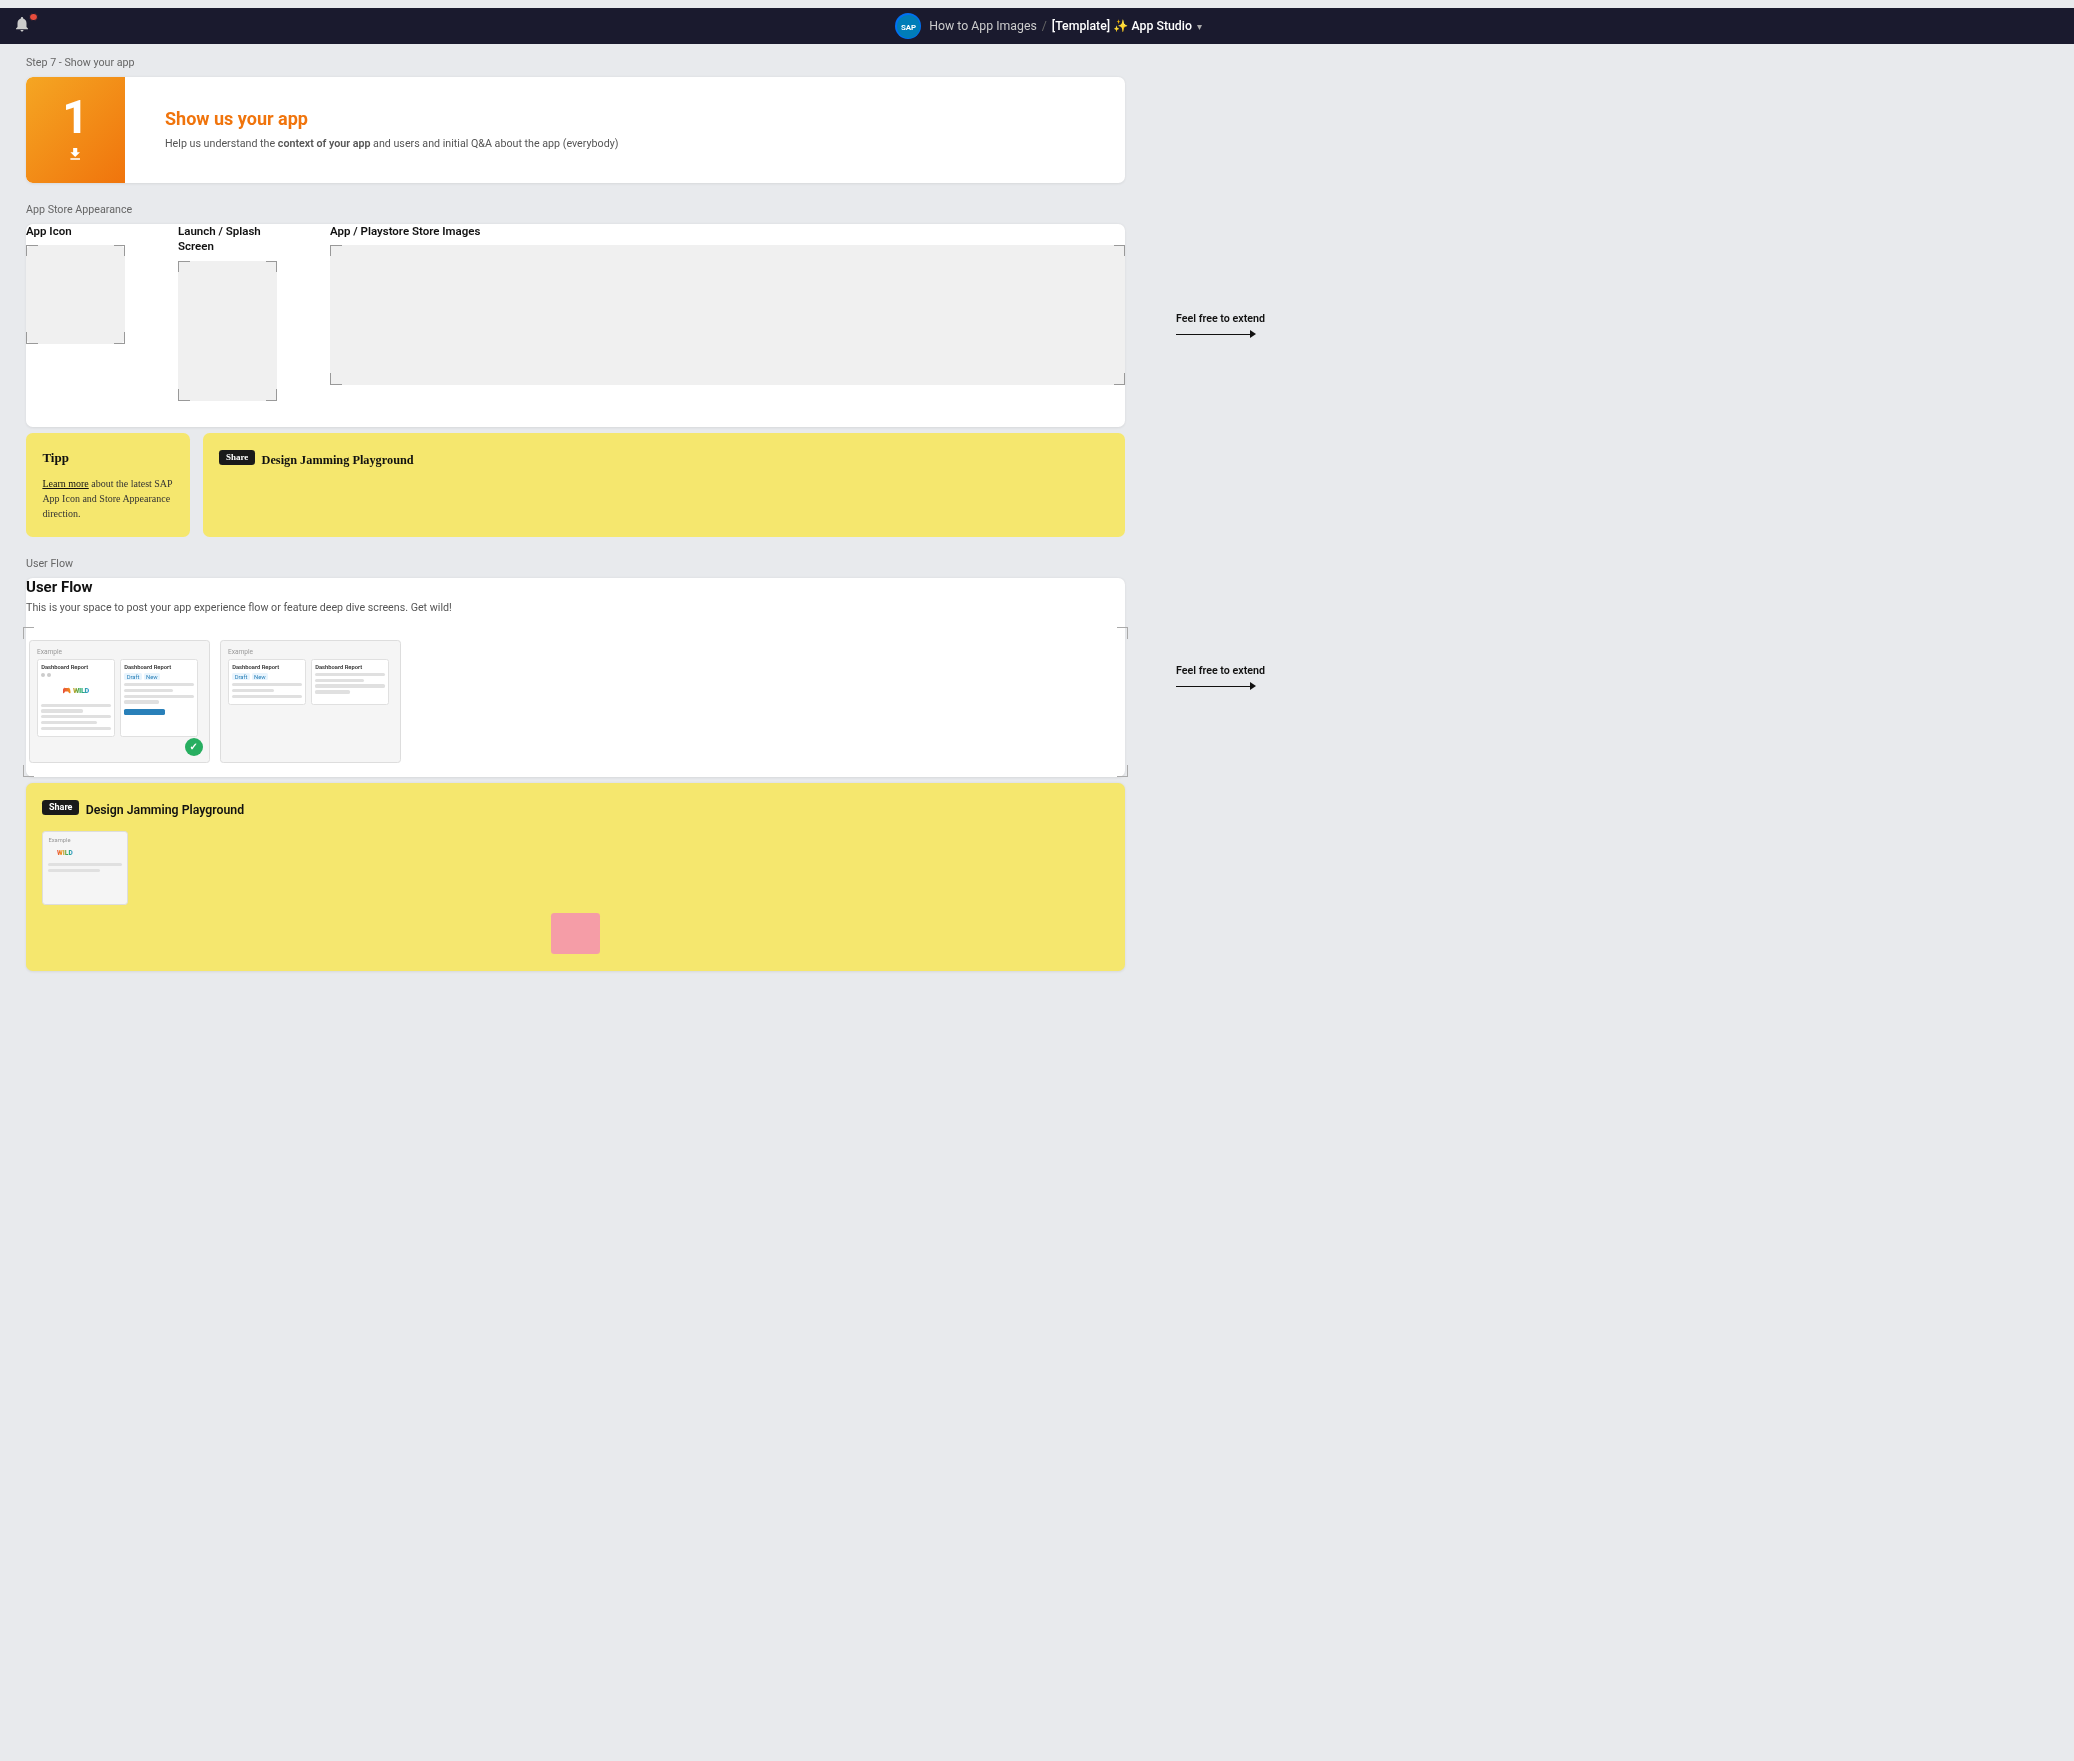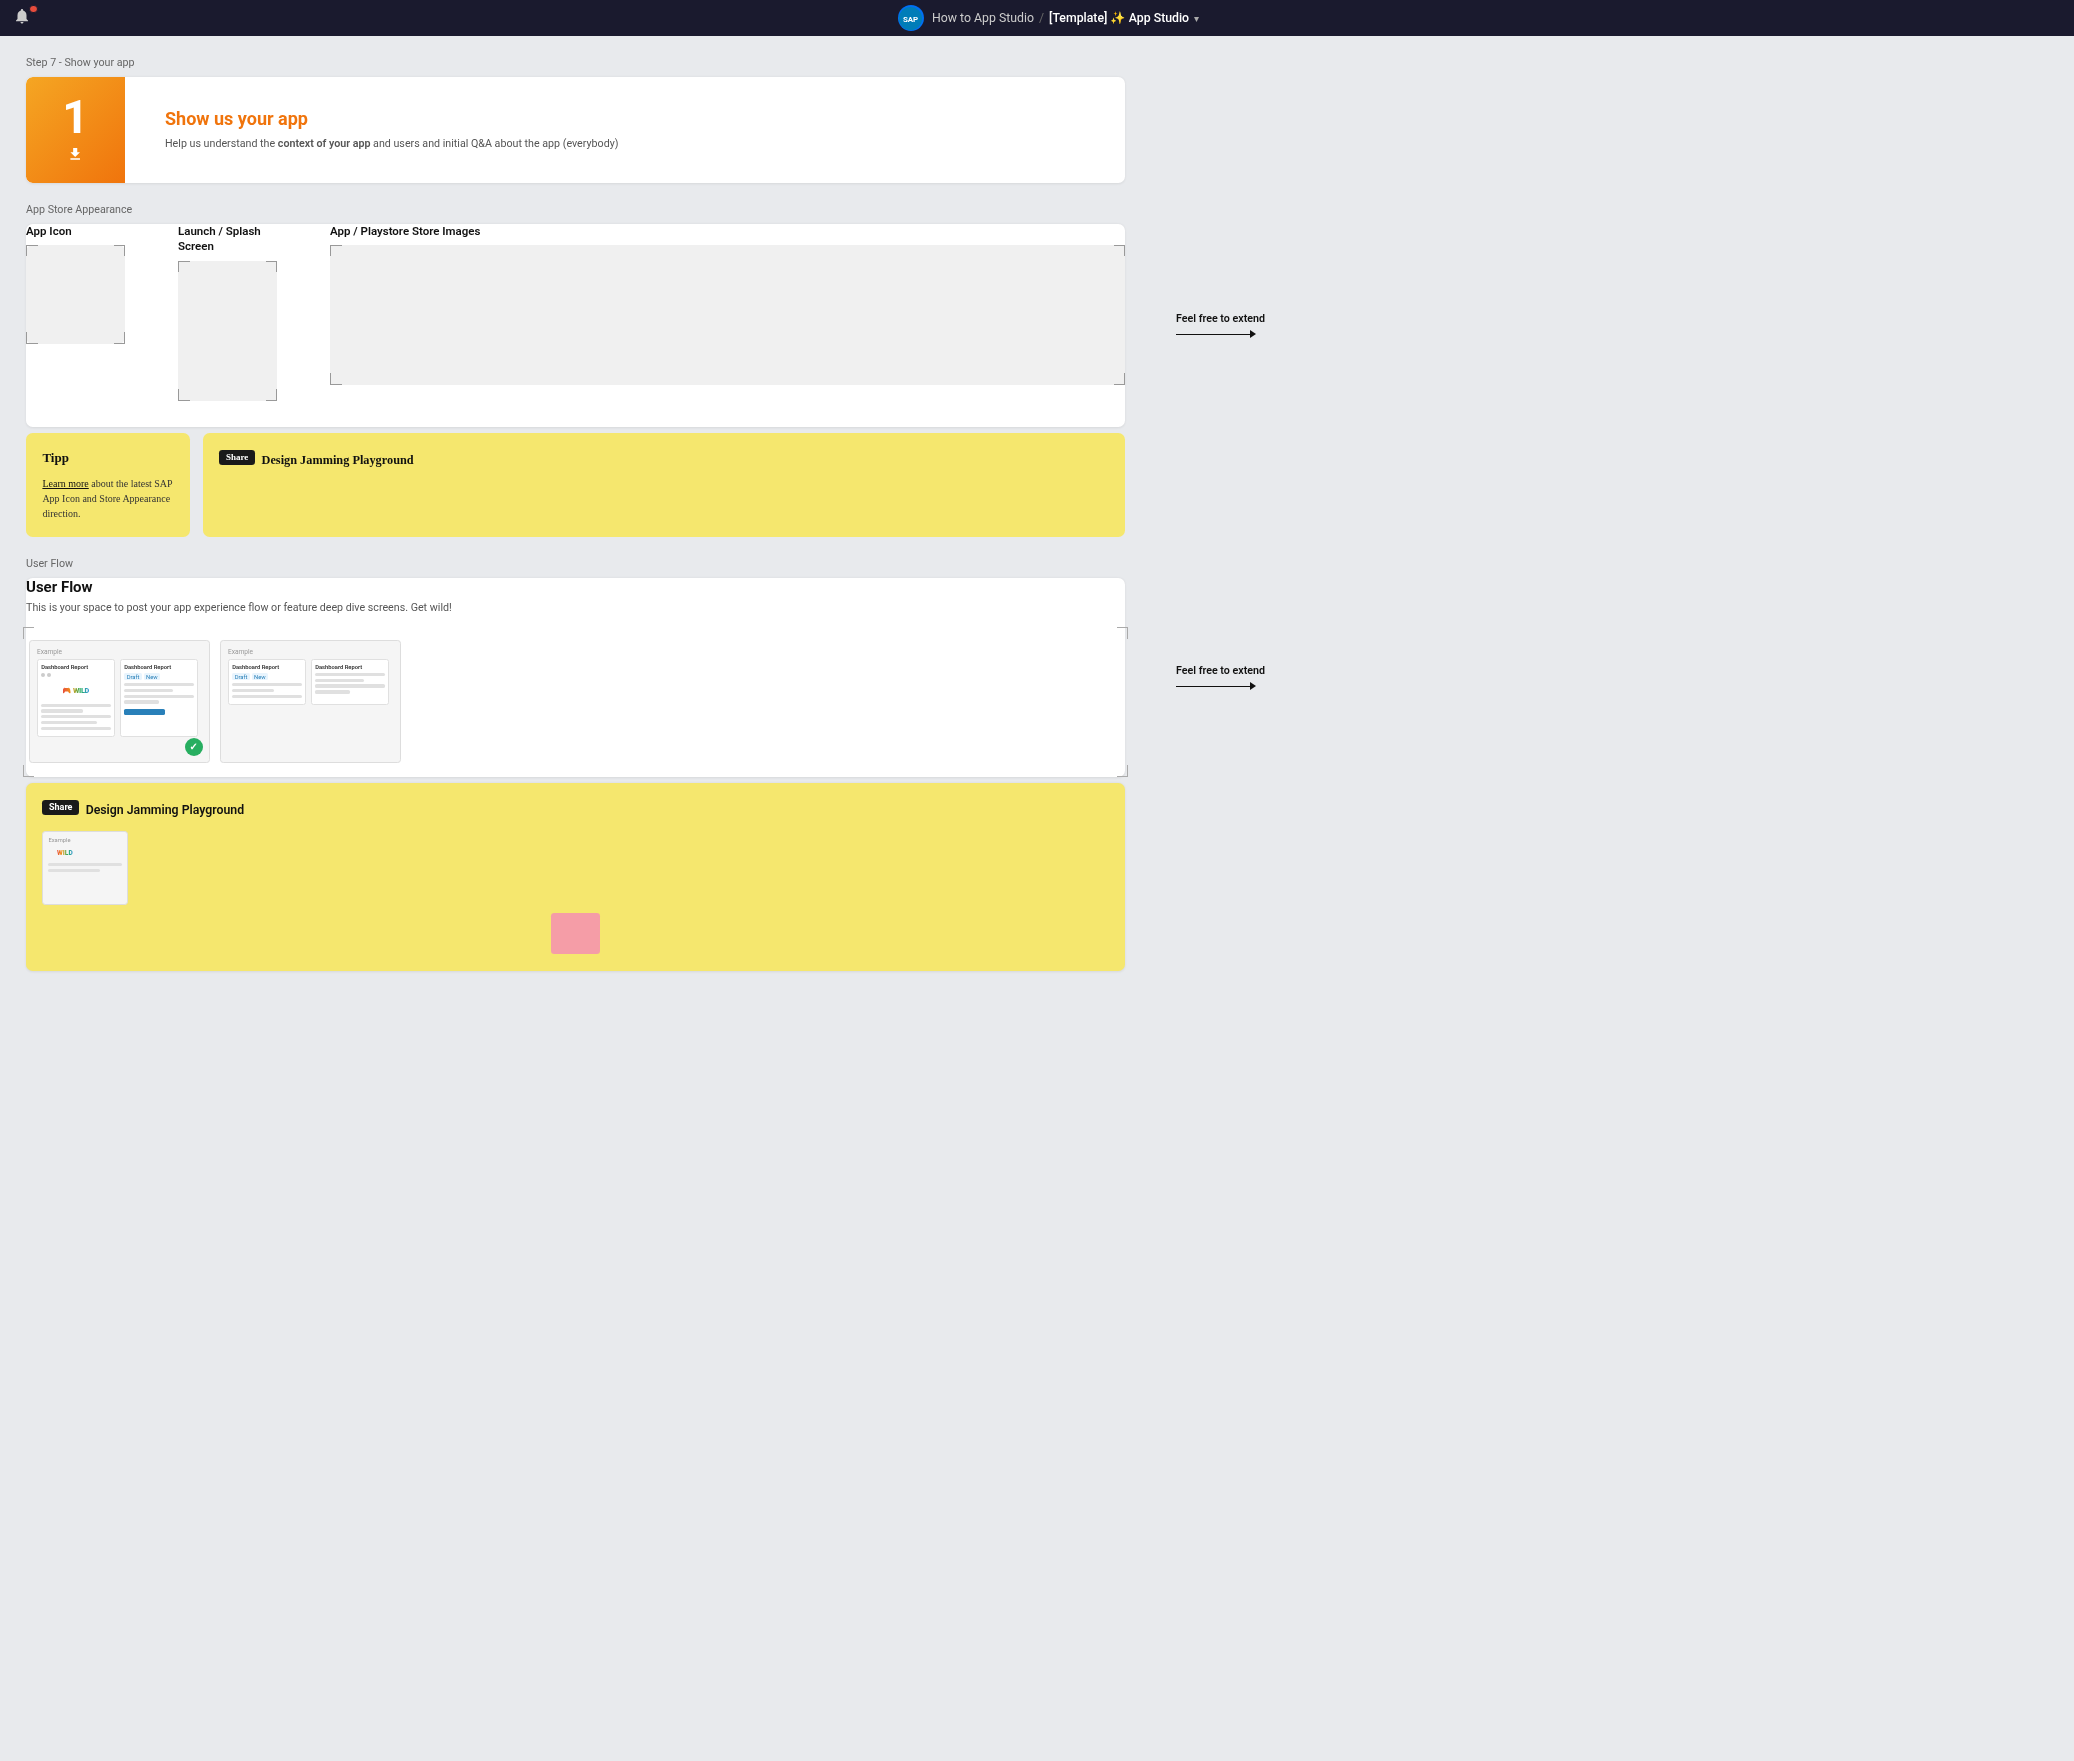--- a/index.html
+++ b/index.html
@@ -10,21 +10,21 @@
     }
 
     
     .topnav {
       background: #1a1a2e;
       height: 36px;
       display: flex;
       align-items: center;
       padding: 0 13px;
       position: sticky;
-      top: 0;
+      top: 8px;
       z-index: 100;
     }
     .topnav-left {
       display: flex;
       align-items: center;
       gap: 6.6px;
     }
     .notification-icon {
       width: 23px;
       height: 23px;
@@ -295,21 +295,21 @@
     </div>
   </div>
   <div class="topnav-center">
     <div class="sap-logo">
       <svg width="23" height="23" viewBox="0 0 32 32" style="font-size:11px">
         <circle cx="16" cy="16" r="16" fill="#007db8"></circle>
         <text x="50%" y="55%" text-anchor="middle" dominant-baseline="middle" fill="white" font-size="11" font-weight="bold">SAP</text>
       </svg>
     </div>
     <div class="breadcrumb">
-      <span>How to App Studio</span>
+      <span>How to App Images</span>
       <span class="breadcrumb-sep">/</span>
       <span class="breadcrumb-current">[Template] ✨ App Studio</span>
       <span class="breadcrumb-chevron">▾</span>
     </div>
   </div>
 </nav>
 
 <div class="main">
 
   <div class="section-label">Step 7 - Show your app</div>

